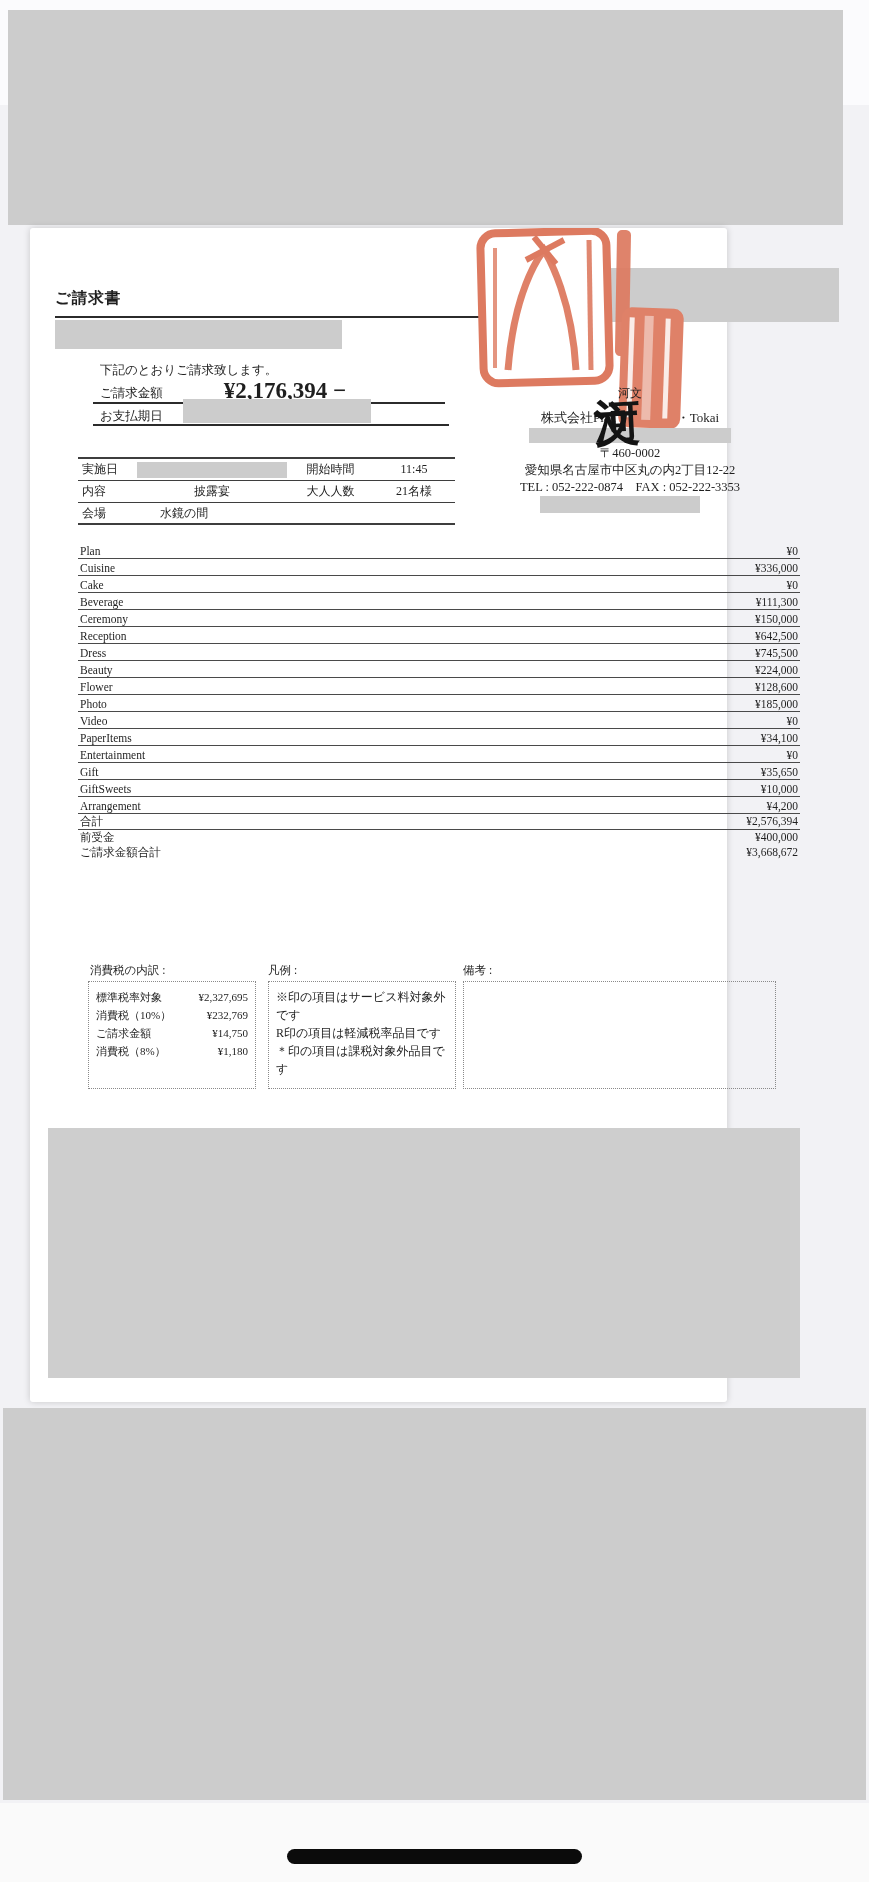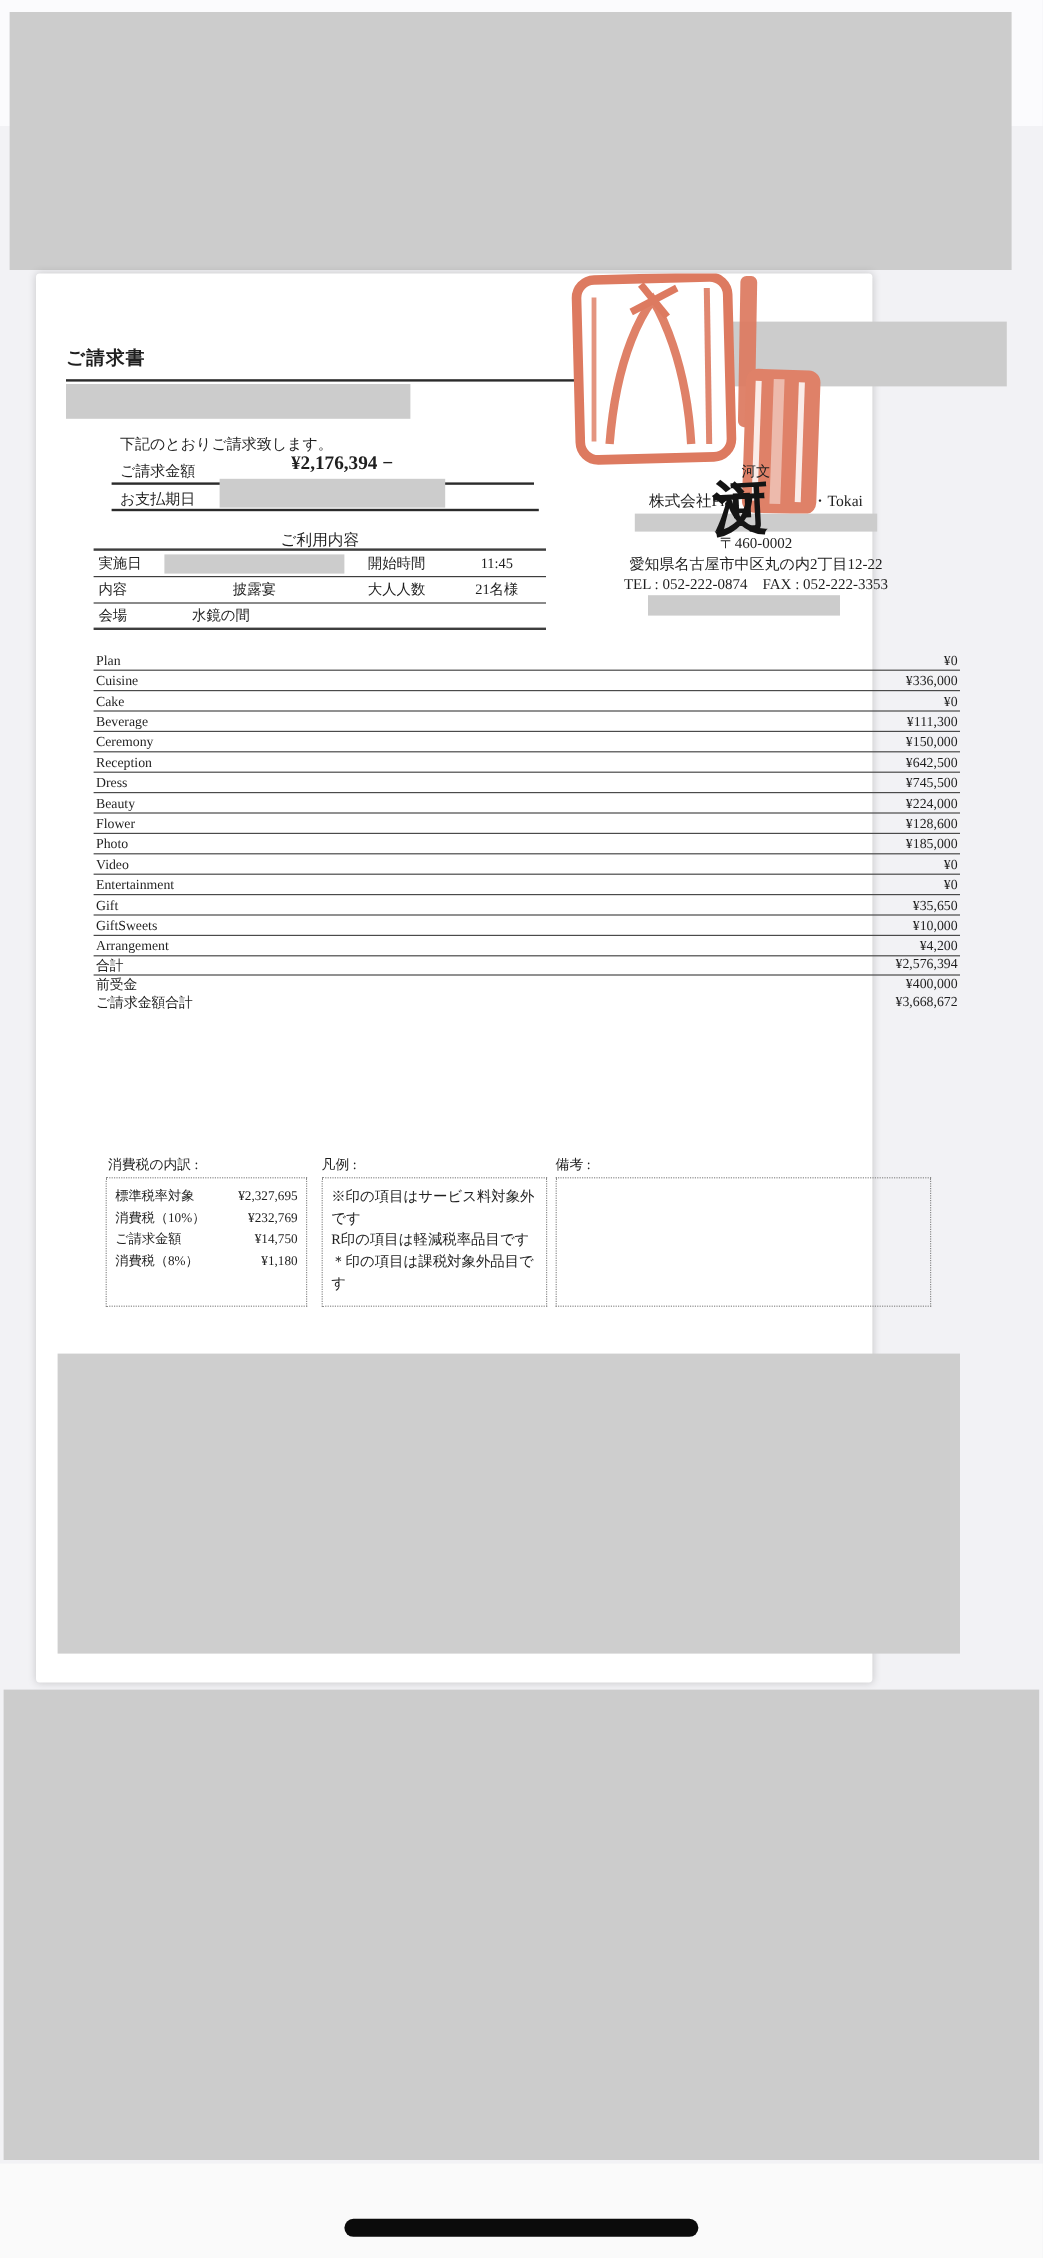--- a/index.html
+++ b/index.html
@@ -19,21 +19,21 @@
     box-shadow:0 0 7px rgba(0,0,0,0.18);
   }
   .abs{ position:absolute; }
 
   .doc-title{ left:25px; top:60px; font-size:15.5px; font-weight:bold; letter-spacing:1px; }
   .title-rule{ left:25px; top:88px; width:646px; height:2px; background:#2b2b2b; z-index:1; }
   .r-box1{ left:25px; top:92px; width:287px; height:29px; z-index:1; }
 
   .greeting{ left:70px; top:134px; font-size:12.5px; }
   .amt-label{ left:70px; top:157px; font-size:12.5px; }
-  .amt-value{ left:130px; top:150px; width:250px; text-align:center; font-size:16px; font-weight:bold; }
+  .amt-value{ left:130px; top:150px; width:250px; text-align:center; font-size:23px; font-weight:bold; }
   .amt-rule{ left:63px; top:174px; width:352px; height:1.5px; background:#2b2b2b; }
   .due-label{ left:70px; top:180px; font-size:12.5px; }
   .r-box2{ left:153px; top:171px; width:188px; height:24px; }
   .due-rule{ left:63px; top:196px; width:356px; height:1.5px; background:#2b2b2b; }
 
   .usage-title{ left:48px; top:213px; width:377px; text-align:center; font-size:13px; }
   .usage-table{ left:48px; top:229px; width:377px; border-top:2px solid #3e3e3e; font-size:12px; }
   .usage-row{ display:grid; grid-template-columns:58px 152px 85px 82px; height:22px; align-items:center; border-bottom:1.5px solid #3e3e3e; }
   .usage-row:last-child{ border-bottom:2.5px solid #3e3e3e; }
   .u-l{ padding-left:4px; }
@@ -91,21 +91,20 @@
     <div class="abs redact r-box1"></div>
 
     <div class="abs greeting">下記のとおりご請求致します。</div>
     <div class="abs amt-label">ご請求金額</div>
     <div class="abs amt-value">¥2,176,394 −</div>
     <div class="abs amt-rule"></div>
     <div class="abs due-label">お支払期日</div>
     <div class="abs redact r-box2"></div>
     <div class="abs due-rule"></div>
 
-    <div class="abs usage-title">ご利用内容</div>
     <div class="abs usage-table">
       <div class="usage-row">
         <span class="u-l">実施日</span>
         <span class="u-c"><span class="r-box3" style="display:inline-block;vertical-align:middle;"></span></span>
         <span class="u-c">開始時間</span>
         <span class="u-c">11:45</span>
       </div>
       <div class="usage-row">
         <span class="u-l">内容</span>
         <span class="u-c">披露宴</span>
@@ -189,20 +188,24 @@
         </div>
           <div class="item-row">
           <span>Photo</span>
           <span>¥185,000</span>
         </div>
           <div class="item-row">
           <span>Video</span>
           <span>¥0</span>
         </div>
           <div class="item-row">
+          <span>PaperItems</span>
+          <span>¥34,100</span>
+        </div>
+          <div class="item-row">
           <span>Entertainment</span>
           <span>¥0</span>
         </div>
           <div class="item-row">
           <span>Gift</span>
           <span>¥35,650</span>
         </div>
           <div class="item-row">
           <span>GiftSweets</span>
           <span>¥10,000</span>

